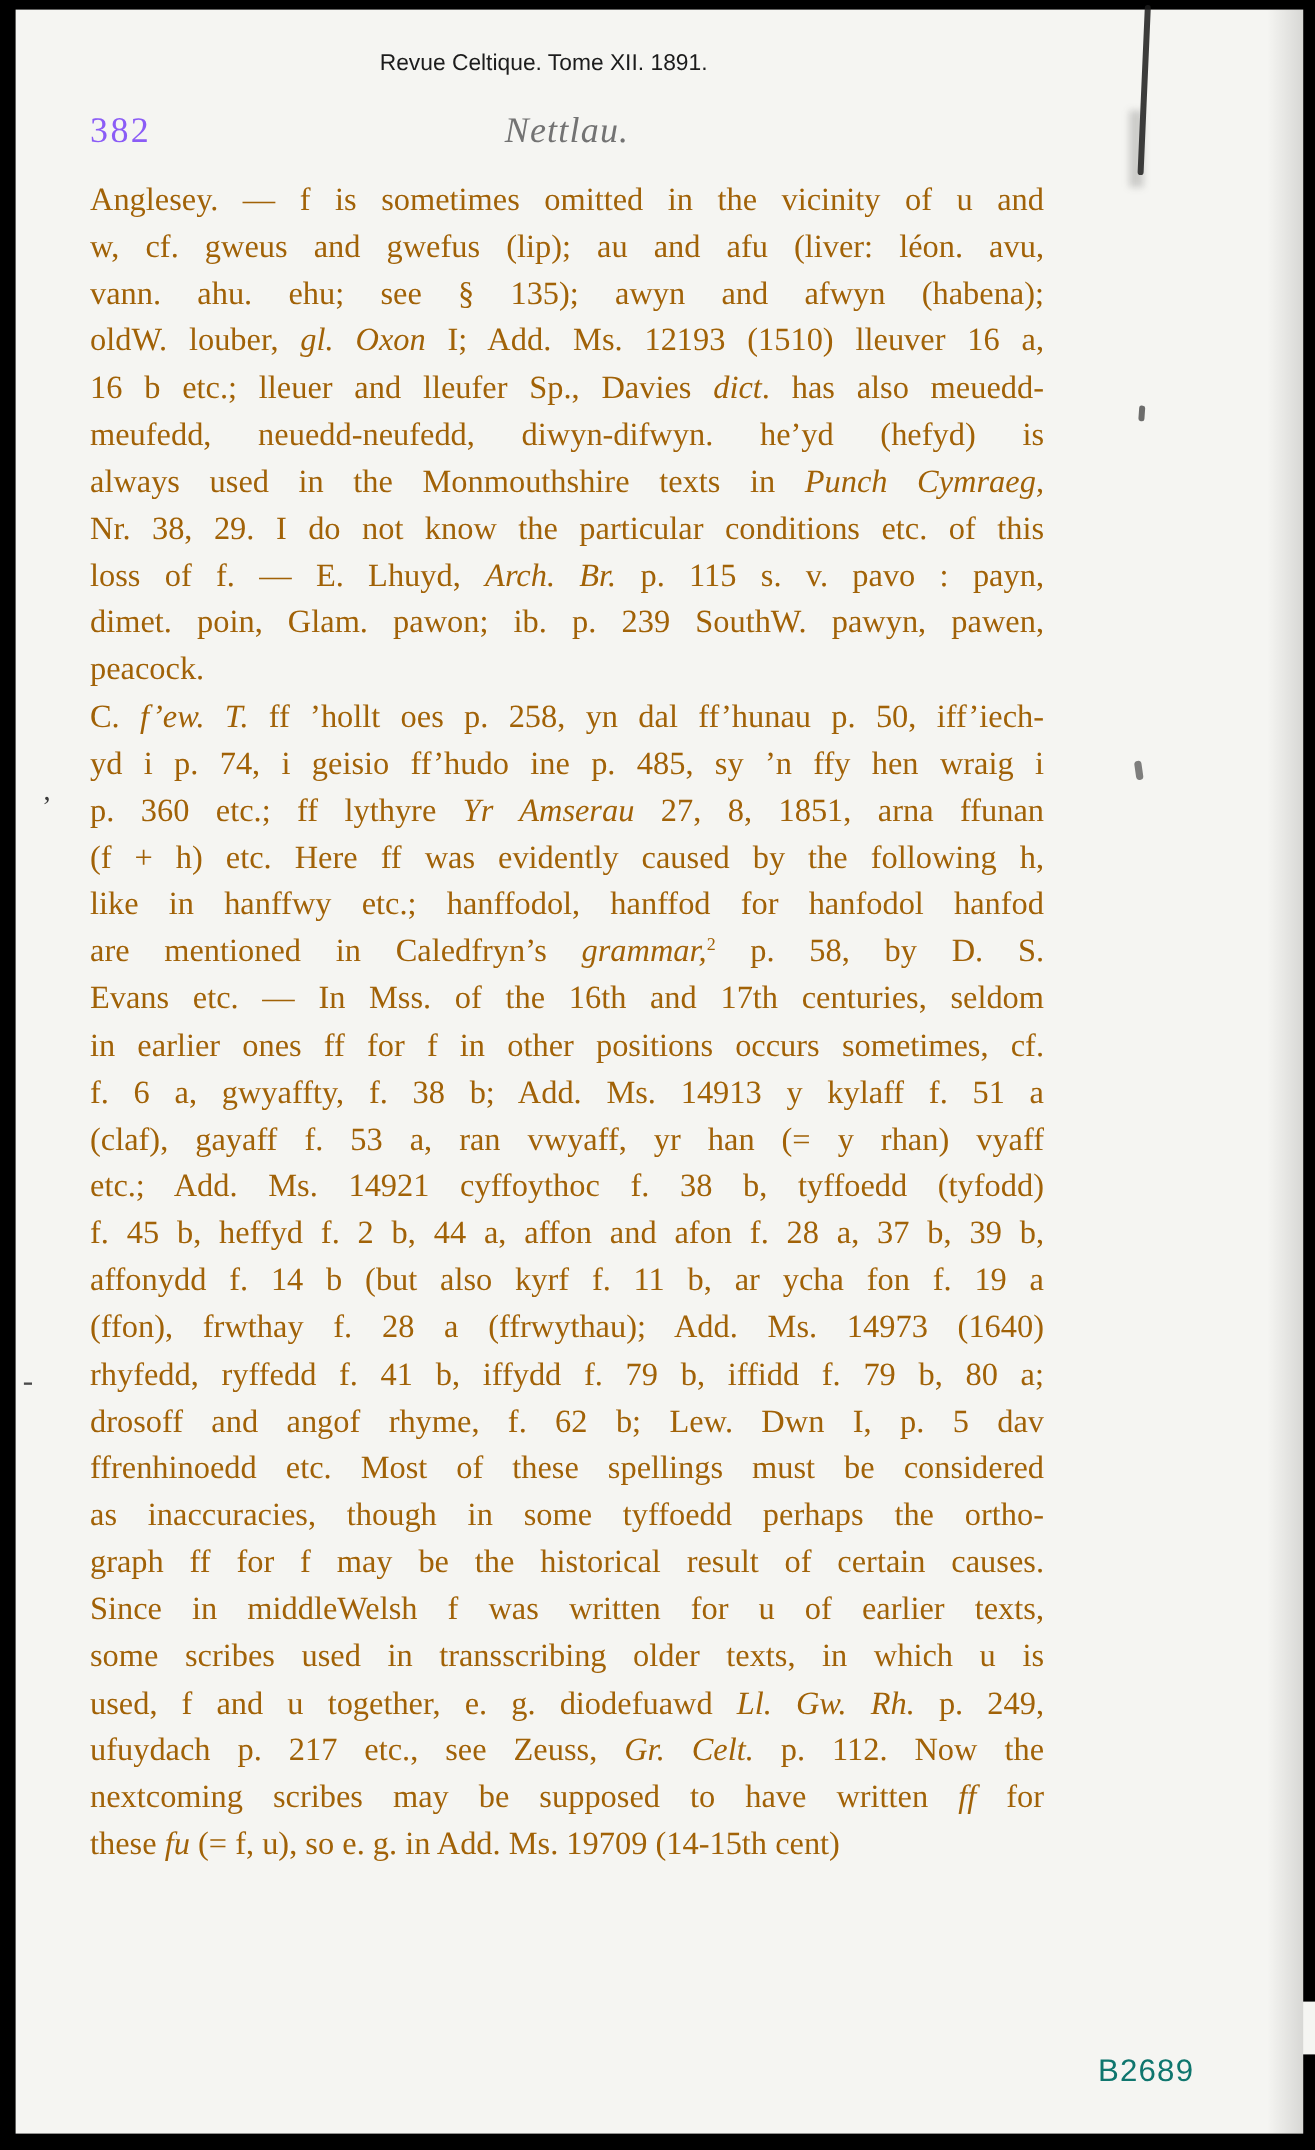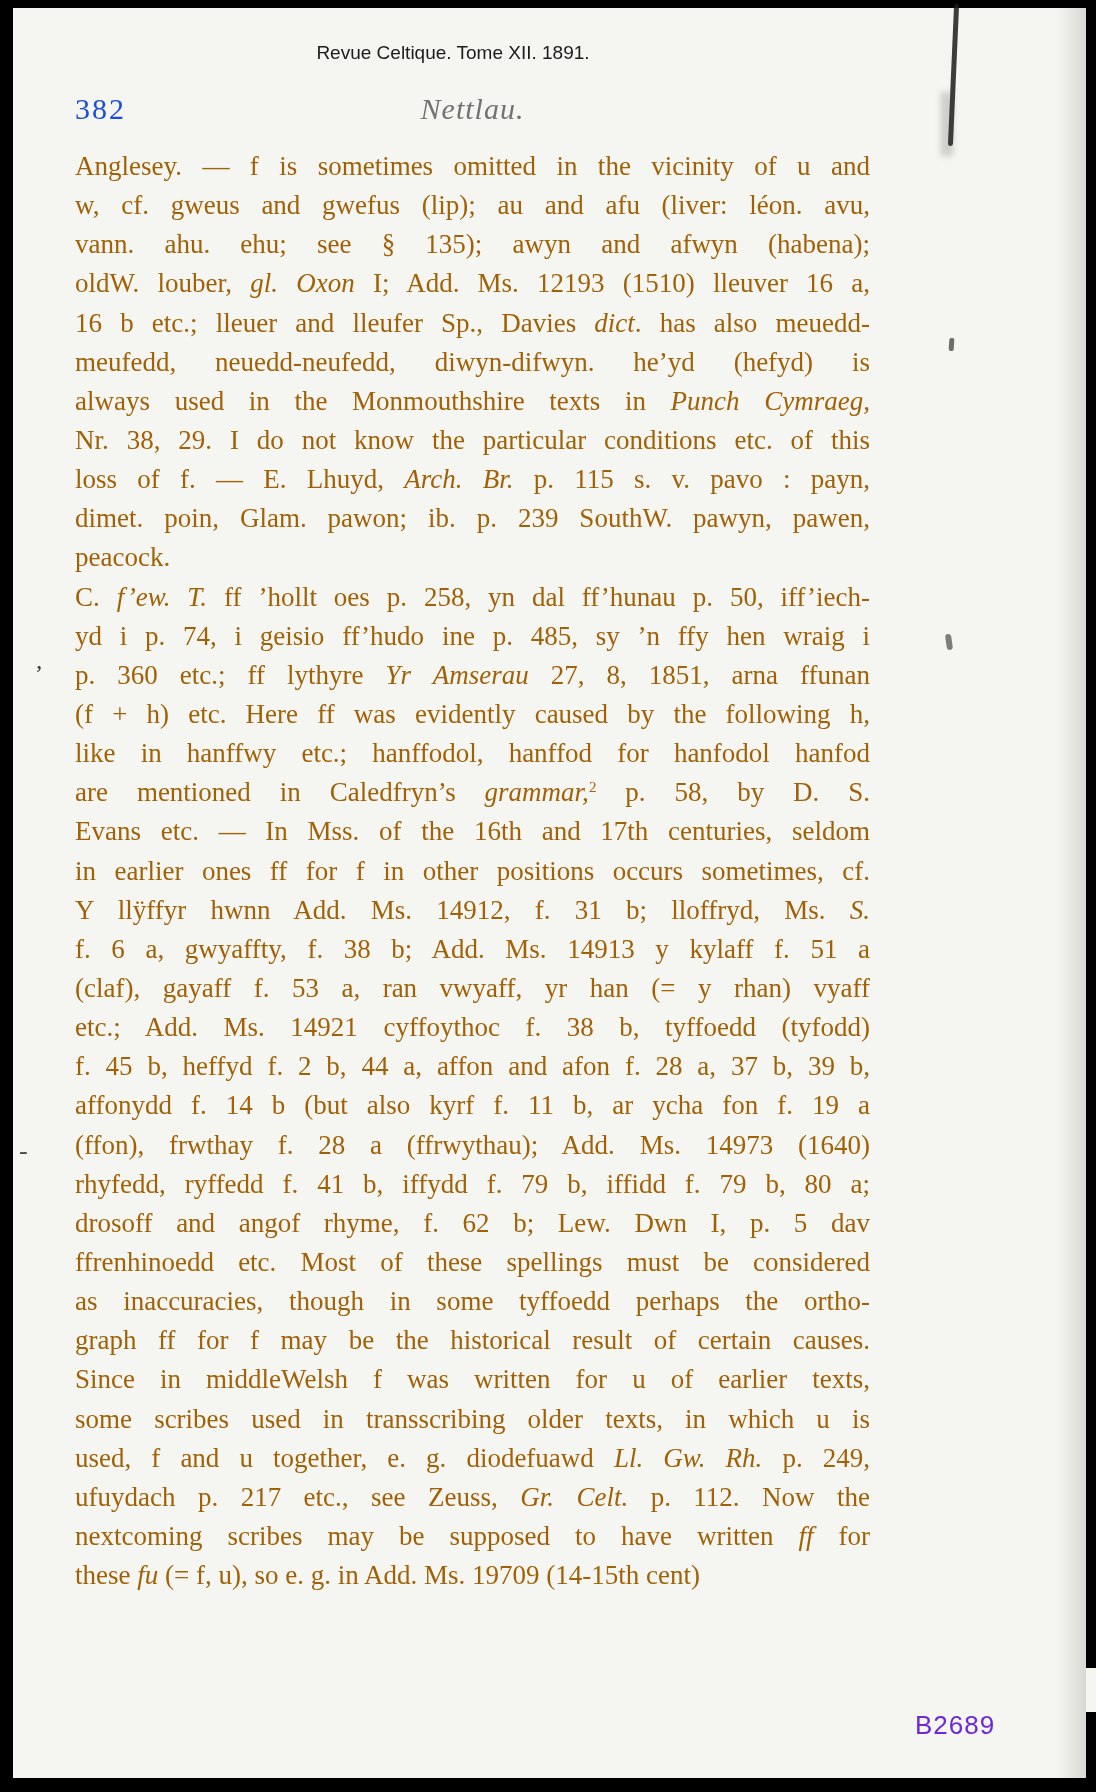--- a/index.html
+++ b/index.html
@@ -29,21 +29,21 @@
     font-size:19px;
     color:#1c1c1c;
   }
   .page-head{
     position:absolute;
     top:84px;left:62px;width:795px;
     text-align:center;
   }
   .page-number{
     position:absolute;left:0;top:0;
-    font-size:30px;color:#1d4ed8;
+    font-size:30px;color:#8b5cf6;
     letter-spacing:2px;
   }
   .running-title{
     font-style:italic;
     font-size:30px;color:#737373;
     letter-spacing:1px;
   }
   .body-text{
     position:absolute;
     top:139px;left:62px;width:795px;
@@ -59,21 +59,21 @@
     white-space:normal;
   }
   .line.para-end{text-align-last:left;}
   .line.indent{text-indent:40px;}
   .it{font-style:italic;}
   sup{font-size:15px;line-height:0;vertical-align:9px;}
   .stamp{
     position:absolute;
     left:902px;top:1702px;
     font-family:"Liberation Sans","DejaVu Sans",sans-serif;
-    font-size:26px;color:#6d28d9;
+    font-size:26px;color:#0f766e;
     letter-spacing:1px;
   }
   .margin-mark{position:absolute;color:#3a3a3a;}
   .mark-apostrophe{left:22px;top:652px;font-size:24px;}
   .mark-dash{left:6px;top:1128px;font-size:26px;color:#4a4a4a;}
   .artifact{position:absolute;pointer-events:none;}
   .streak1{left:938px;top:-4px;width:5px;height:142px;background:#1b1b1b;border-radius:4px;transform:rotate(2.5deg);opacity:.85;}
   .streak2{left:928px;top:84px;width:12px;height:64px;background:rgba(60,60,60,.22);filter:blur(3px);}
   .tick1{left:936px;top:330px;width:5px;height:13px;background:#333;opacity:.7;border-radius:2px;transform:rotate(4deg);}
   .tick2{left:933px;top:626px;width:6px;height:16px;background:#2e2e2e;opacity:.6;border-radius:3px;transform:rotate(-8deg);}
@@ -104,21 +104,20 @@
       <div class="line"><span>dimet. poin, Glam. pawon; ib. p. 239 SouthW. pawyn, pawen,</span></div>
       <div class="line para-end"><span>peacock.</span></div>
       <div class="line"><span>C. </span><span class="it">f’ew.</span><span> </span><span class="it">T.</span><span> ff ’hollt oes p. 258, yn dal ff’hunau p. 50, iff’iech-</span></div>
       <div class="line"><span>yd i p. 74, i geisio ff’hudo ine p. 485, sy ’n ffy hen wraig i</span></div>
       <div class="line"><span>p. 360 etc.; ff lythyre </span><span class="it">Yr Amserau</span><span> 27, 8, 1851, arna ffunan</span></div>
       <div class="line"><span>(f + h) etc. Here ff was evidently caused by the following h,</span></div>
       <div class="line"><span>like in hanffwy etc.; hanffodol, hanffod for hanfodol hanfod</span></div>
       <div class="line"><span>are mentioned in Caledfryn’s </span><span class="it">grammar,</span><sup>2</sup><span> p. 58, by D. S.</span></div>
       <div class="line"><span>Evans etc. — In Mss. of the 16th and 17th centuries, seldom</span></div>
       <div class="line"><span>in earlier ones ff for f in other positions occurs sometimes, cf.</span></div>
-      <div class="line"><span>Y llÿffyr hwnn Add. Ms. 14912, f. 31 b; lloffryd, Ms. </span><span class="it">S.</span></div>
       <div class="line"><span>f. 6 a, gwyaffty, f. 38 b; Add. Ms. 14913 y kylaff f. 51 a</span></div>
       <div class="line"><span>(claf), gayaff f. 53 a, ran vwyaff, yr han (= y rhan) vyaff</span></div>
       <div class="line"><span>etc.; Add. Ms. 14921 cyffoythoc f. 38 b, tyffoedd (tyfodd)</span></div>
       <div class="line"><span>f. 45 b, heffyd f. 2 b, 44 a, affon and afon f. 28 a, 37 b, 39 b,</span></div>
       <div class="line"><span>affonydd f. 14 b (but also kyrf f. 11 b, ar ycha fon f. 19 a</span></div>
       <div class="line"><span>(ffon), frwthay f. 28 a (ffrwythau); Add. Ms. 14973 (1640)</span></div>
       <div class="line"><span>rhyfedd, ryffedd f. 41 b, iffydd f. 79 b, iffidd f. 79 b, 80 a;</span></div>
       <div class="line"><span>drosoff and angof rhyme, f. 62 b; Lew. Dwn I, p. 5 dav</span></div>
       <div class="line"><span>ffrenhinoedd etc. Most of these spellings must be considered</span></div>
       <div class="line"><span>as inaccuracies, though in some tyffoedd perhaps the ortho-</span></div>

